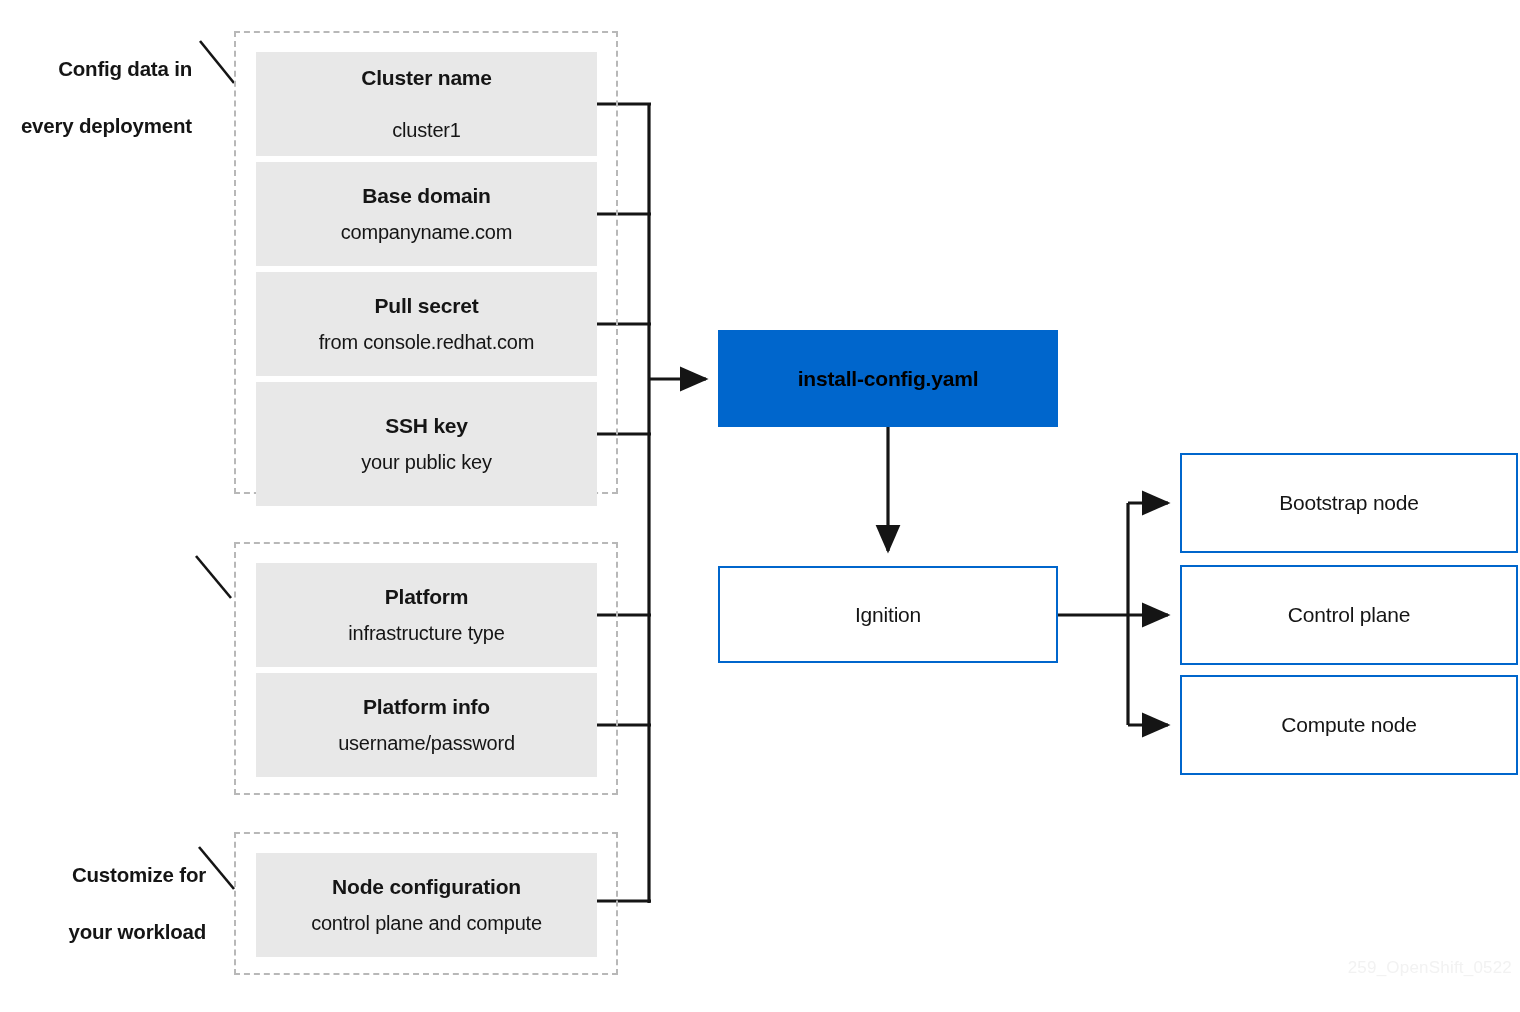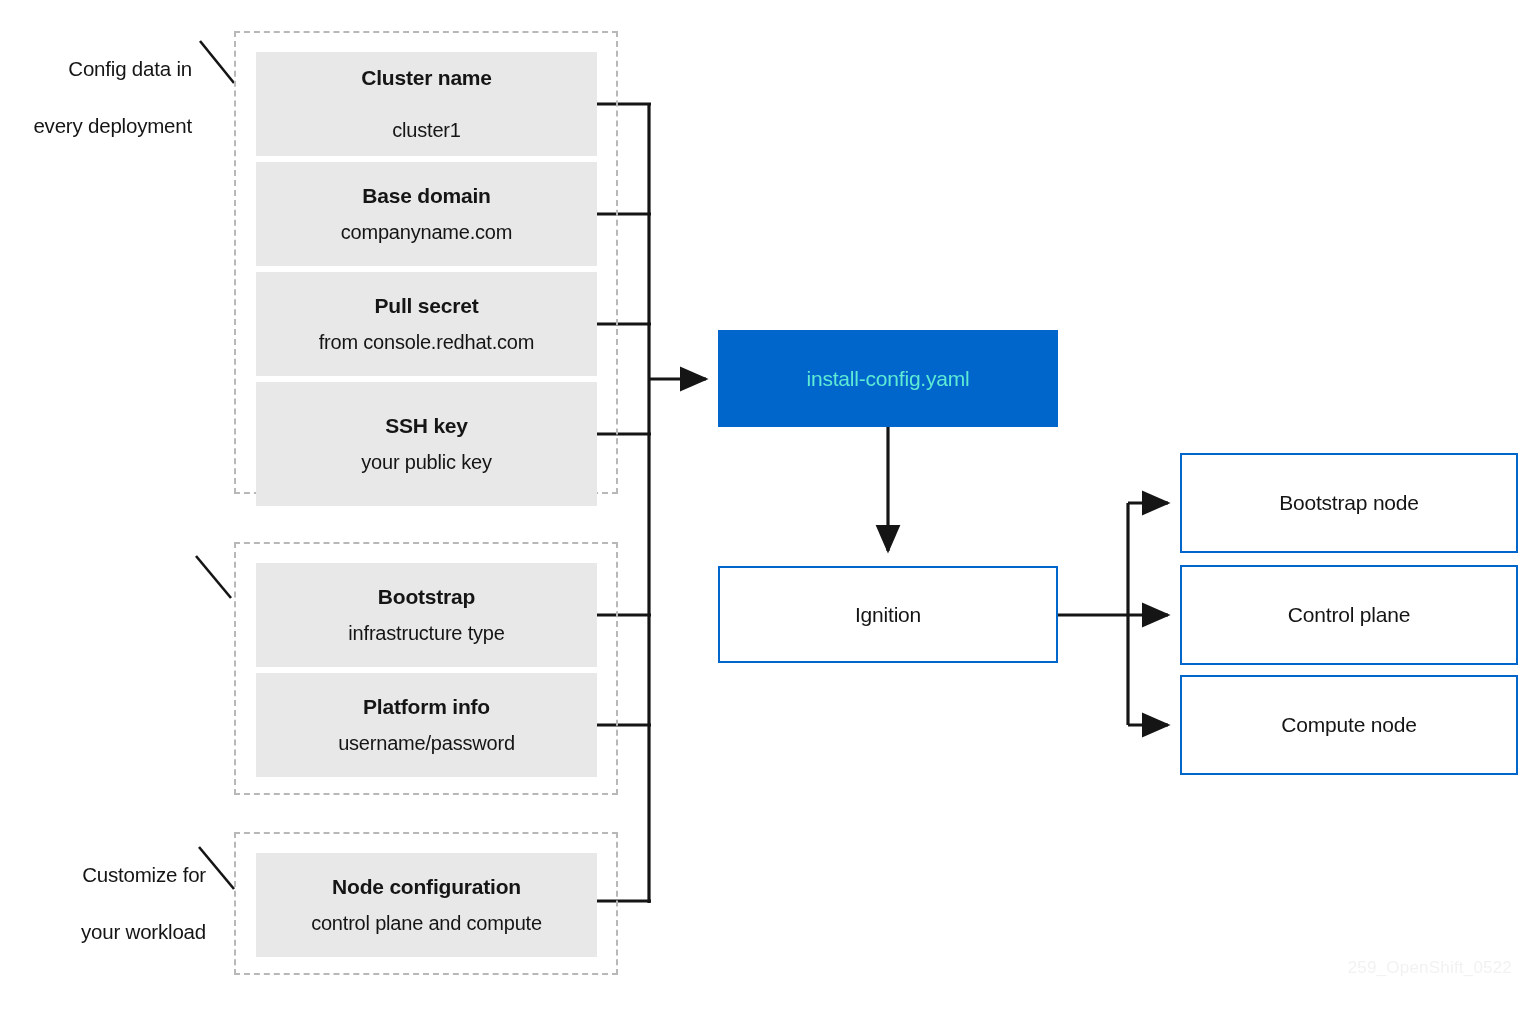--- a/index.html
+++ b/index.html
@@ -58,21 +58,21 @@
     font-weight: normal;
     font-size: 20px;
     letter-spacing: -0.2px;
     color: #151515;
     margin-top: 10px;
   }
 
   
   .annot {
     position: absolute;
-    font-weight: normal;
+    font-weight: bold;
     font-size: 20.5px;
     line-height: 1.38;
     text-align: right;
     color: #151515;
     letter-spacing: -0.2px;
     white-space: pre-line;
   }
 
   
   .node {
@@ -80,22 +80,22 @@
     box-sizing: border-box;
     display: flex;
     align-items: center;
     justify-content: center;
     text-align: center;
     font-size: 21px;
     letter-spacing: -0.2px;
   }
   .node.filled {
     background: #0066cc;
-    color: #5eead4;
-    font-weight: normal;
+    color: #000000;
+    font-weight: bold;
   }
   .node.outlined {
     background: #ffffff;
     border: 2px solid #0066cc;
     color: #151515;
     font-weight: normal;
   }
 
   
   .watermark {
@@ -146,21 +146,21 @@
       <path d="M1128,725 L1168,725" marker-end="url(#arrowhead)"></path>
     </g>
   </svg>
 
   <div class="annot" style="left:0px; top:27px; width:192px;">
     <div>Config data in</div>
     <div>every deployment</div>
   </div>
 
 
-  <div class="annot" style="left:16px; top:833px; width:190px;">
+  <div class="annot" style="left:0px; top:833px; width:190px;padding-left:16px;">
     <div>Customize for</div>
     <div>your workload</div>
   </div>
 
   <div class="group-box" style="left:234px; top:31px; width:384px; height:463px;"></div>
 
   <div class="card" style="left:256px; top:52px; width:341px; height:104px;gap:16px;">
     <div class="card-title">Cluster name</div>
     <div class="card-sub">cluster1</div>
   </div>
@@ -176,21 +176,21 @@
   </div>
 
   <div class="card" style="left:256px; top:382px; width:341px; height:124px;">
     <div class="card-title">SSH key</div>
     <div class="card-sub">your public key</div>
   </div>
 
   <div class="group-box" style="left:234px; top:542px; width:384px; height:253px;"></div>
 
   <div class="card" style="left:256px; top:563px; width:341px; height:104px;">
-    <div class="card-title">Bootstrap</div>
+    <div class="card-title">Platform</div>
     <div class="card-sub">infrastructure type</div>
   </div>
 
   <div class="card" style="left:256px; top:673px; width:341px; height:104px;">
     <div class="card-title">Platform info</div>
     <div class="card-sub">username/password</div>
   </div>
 
   <div class="group-box" style="left:234px; top:832px; width:384px; height:143px;"></div>
 

